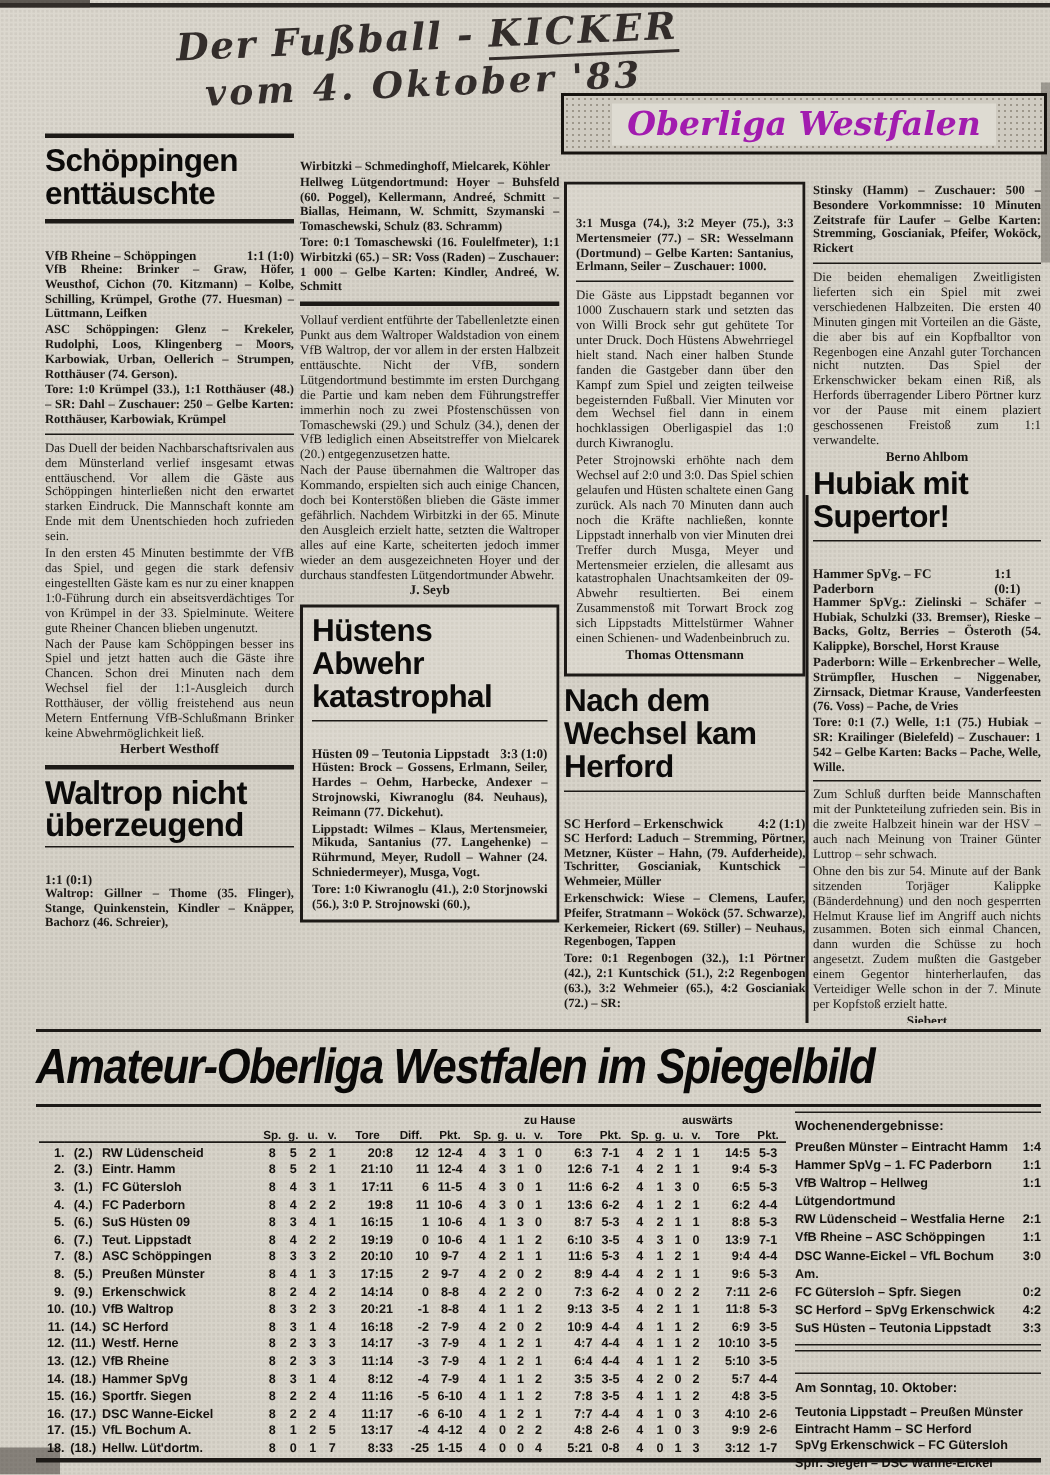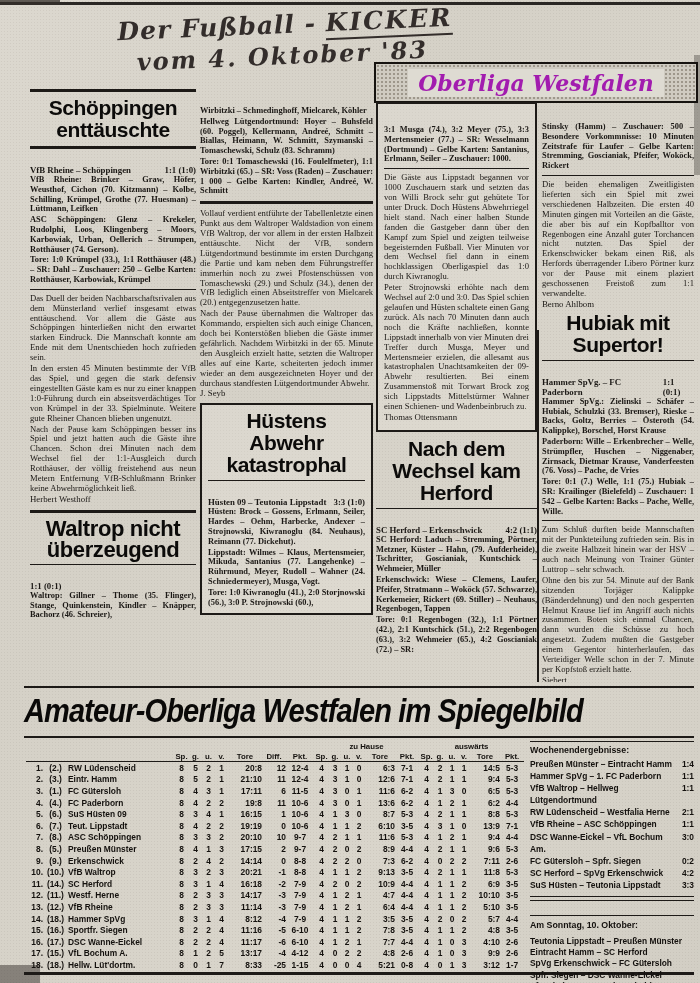--- a/index.html
+++ b/index.html
@@ -14,31 +14,31 @@
   .smudge{position:absolute;background:#35302b;opacity:.75;}
   
   .handwriting{position:absolute;top:10px;left:118px;transform:rotate(-2.5deg);
     font-family:"DejaVu Serif",serif;font-style:italic;font-weight:bold;color:#332d2b;}
   .hw1{font-size:25px;letter-spacing:1px;}
   .hw1 .kick{border-bottom:2.5px solid #332d2b;padding-bottom:1px;letter-spacing:2px;}
   .hw2{font-size:24px;margin-top:2px;margin-left:18px;letter-spacing:2px;}
   
   .col{position:absolute;text-align:justify;font-size:8.6px;line-height:9.9px;overflow:hidden;}
   .hl{font-family:"Liberation Sans",sans-serif;font-weight:700;color:#0c0b0a;
-      letter-spacing:-0.4px;text-align:center;}
+      letter-spacing:-0.4px;text-align:left;}
   .hl-big{font-size:21px;line-height:22px;}
   .hl-med{font-size:22px;line-height:21px;}
   .rule-thick{height:3px;background:#1d1a17;margin:5px 0;}
   .rule-thin{height:1px;background:#1d1a17;margin:4px 0;}
   .match{font-weight:700;font-size:8.4px;line-height:9.8px;margin-top:16px;}
   .match-head{display:flex;justify-content:space-between;font-weight:700;font-size:8.8px;
       line-height:10px;text-align:left;}
   .match p,.bodytext p{margin:0 0 1px 0;}
   .bodytext p{text-indent:0;}
-  .byline{text-align:left;font-weight:400;font-size:8.8px;margin:1px 0 2px 0;}
+  .byline{text-align:center;font-weight:700;font-size:8.8px;margin:1px 0 2px 0;}
   .box{border:2px solid #1d1a17;padding:5px 6px;background:rgba(238,235,228,0.25);}
   
   .masthead-box{position:absolute;left:374px;top:62px;width:320px;height:37px;
      border:2px solid #16130f;display:flex;align-items:center;justify-content:center;
      background-color:#cfcbc1;
      background-image:radial-gradient(#9d978b 0.9px,transparent 0.9px);background-size:4px 4px;}
   .masthead-text{font-family:"DejaVu Serif",serif;font-style:italic;font-weight:bold;
      font-size:22px;color:#a21caf;background:#dedbd2;padding:1px 10px;letter-spacing:0px;}
   
   .vsep{position:absolute;width:1.5px;background:#1d1a17;}
@@ -139,21 +139,21 @@
             <span>Hüsten 09 – Teutonia Lippstadt</span>
             <span>3:3 (1:0)</span>
           </div>
         <p>Hüsten: Brock – Gossens, Erlmann, Seiler, Hardes – Oehm, Harbecke, Andexer – Strojnowski, Kiwranoglu (84. Neuhaus), Reimann (77. Dickehut).</p>
         <p>Lippstadt: Wilmes – Klaus, Mertensmeier, Mikuda, Santanius (77. Langehenke) – Rührmund, Meyer, Rudoll – Wahner (24. Schniedermeyer), Musga, Vogt.</p>
         <p>Tore: 1:0 Kiwranoglu (41.), 2:0 Storjnowski (56.), 3:0 P. Strojnowski (60.),</p>
       </div>
     </div>
   </div>
 
-  <div class="col" style="left:376px;top:102px;width:161px;height:576px;">
+  <div class="col" style="left:376px;top:121px;width:161px;height:576px;">
     <div class="box">
       <div class="match">
         <p>3:1 Musga (74.), 3:2 Meyer (75.), 3:3 Mertensmeier (77.) – SR: Wesselmann (Dortmund) – Gelbe Karten: Santanius, Erlmann, Seiler – Zuschauer: 1000.</p>
       </div>
       <div class="rule-thin"></div>
       <div class="bodytext">
         <p>Die Gäste aus Lippstadt begannen vor 1000 Zuschauern stark und setzten das von Willi Brock sehr gut gehütete Tor unter Druck. Doch Hüstens Abwehrriegel hielt stand. Nach einer halben Stunde fanden die Gastgeber dann über den Kampf zum Spiel und zeigten teilweise begeisternden Fußball. Vier Minuten vor dem Wechsel fiel dann in einem hochklassigen Oberligaspiel das 1:0 durch Kiwranoglu.</p>
         <p>Peter Strojnowski erhöhte nach dem Wechsel auf 2:0 und 3:0. Das Spiel schien gelaufen und Hüsten schaltete einen Gang zurück. Als nach 70 Minuten dann auch noch die Kräfte nachließen, konnte Lippstadt innerhalb von vier Minuten drei Treffer durch Musga, Meyer und Mertensmeier erzielen, die allesamt aus katastrophalen Unachtsamkeiten der 09-Abwehr resultierten. Bei einem Zusammenstoß mit Torwart Brock zog sich Lippstadts Mittelstürmer Wahner einen Schienen- und Wadenbeinbruch zu.</p>
       </div>
       <div class="byline">Thomas Ottensmann</div>

